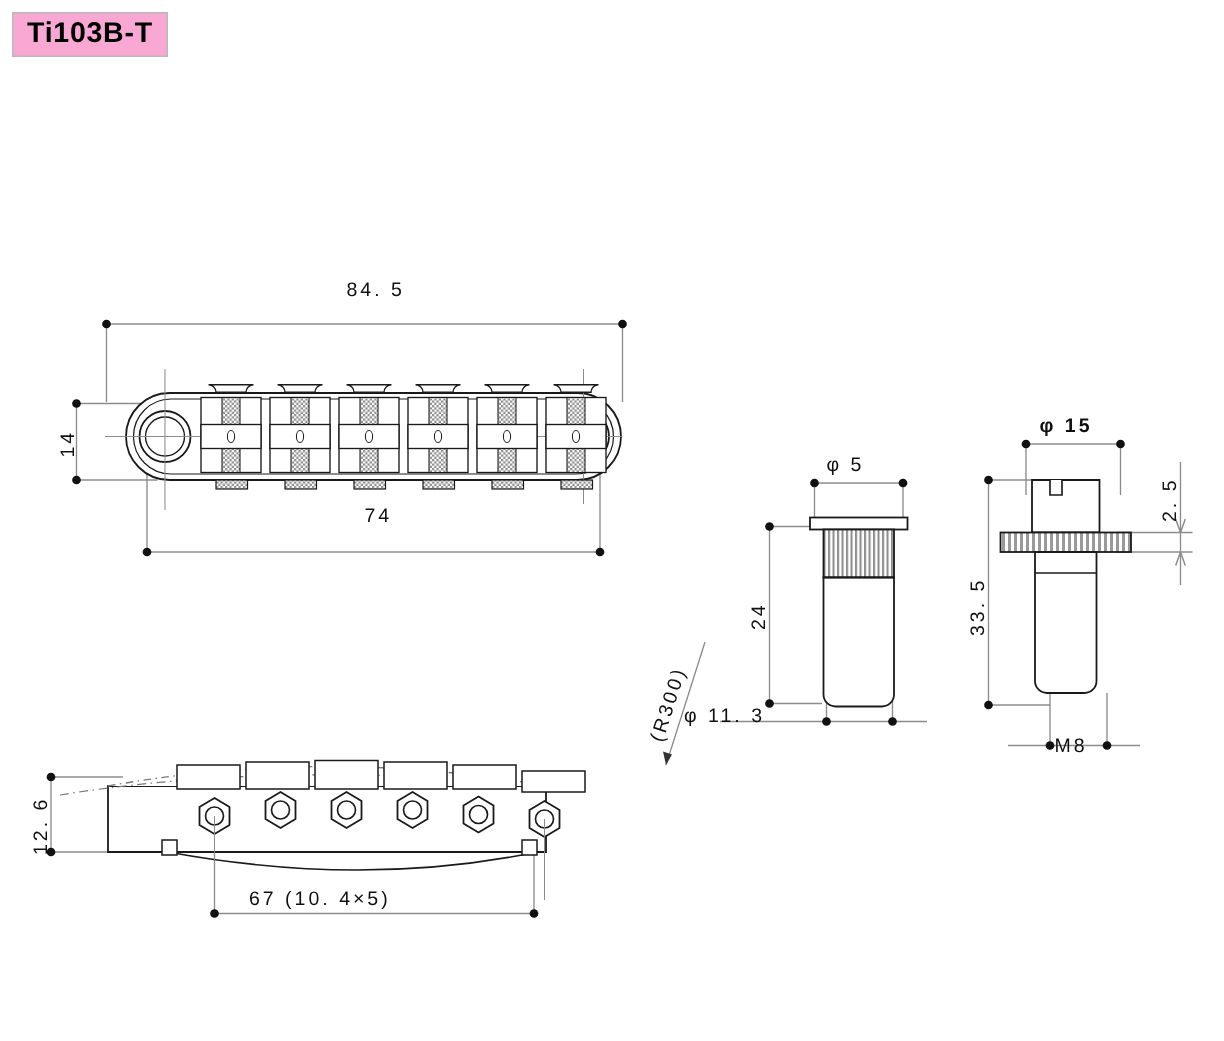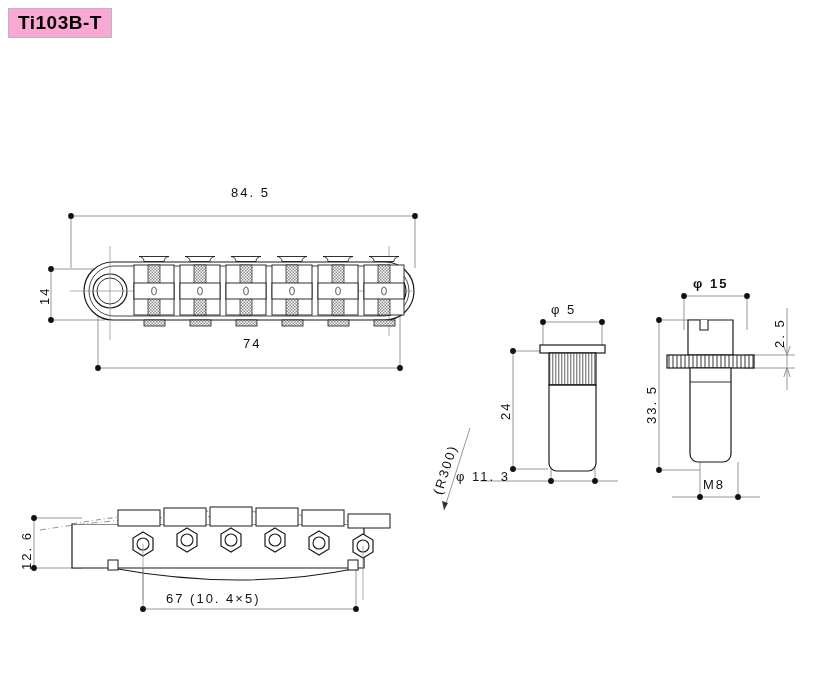--- a/index.html
+++ b/index.html
@@ -271,13 +271,13 @@
 <div class="dim-label" style="left:166px;top:592px;">67 (10. 4×5)</div>
 <div class="dim-label rot-lean" style="left:431px;top:492px;">(R300)</div>
 
 <div class="dim-label" style="left:551px;top:303px;">φ 5</div>
 <div class="dim-label rot90" style="left:499px;top:420px;">24</div>
 <div class="dim-label" style="left:456px;top:470px;">φ 11. 3</div>
 
 <div class="dim-label" style="left:693px;top:277px;font-weight:bold;">φ 15</div>
 <div class="dim-label rot90" style="left:645px;top:424px;">33. 5</div>
 <div class="dim-label rot90" style="left:773px;top:348px;">2. 5</div>
-<div class="dim-label" style="left:703px;top:478px;text-align:center;">M8</div>
+<div class="dim-label" style="left:703px;top:490px;text-align:center;">M8</div>
 
 </body></html>

